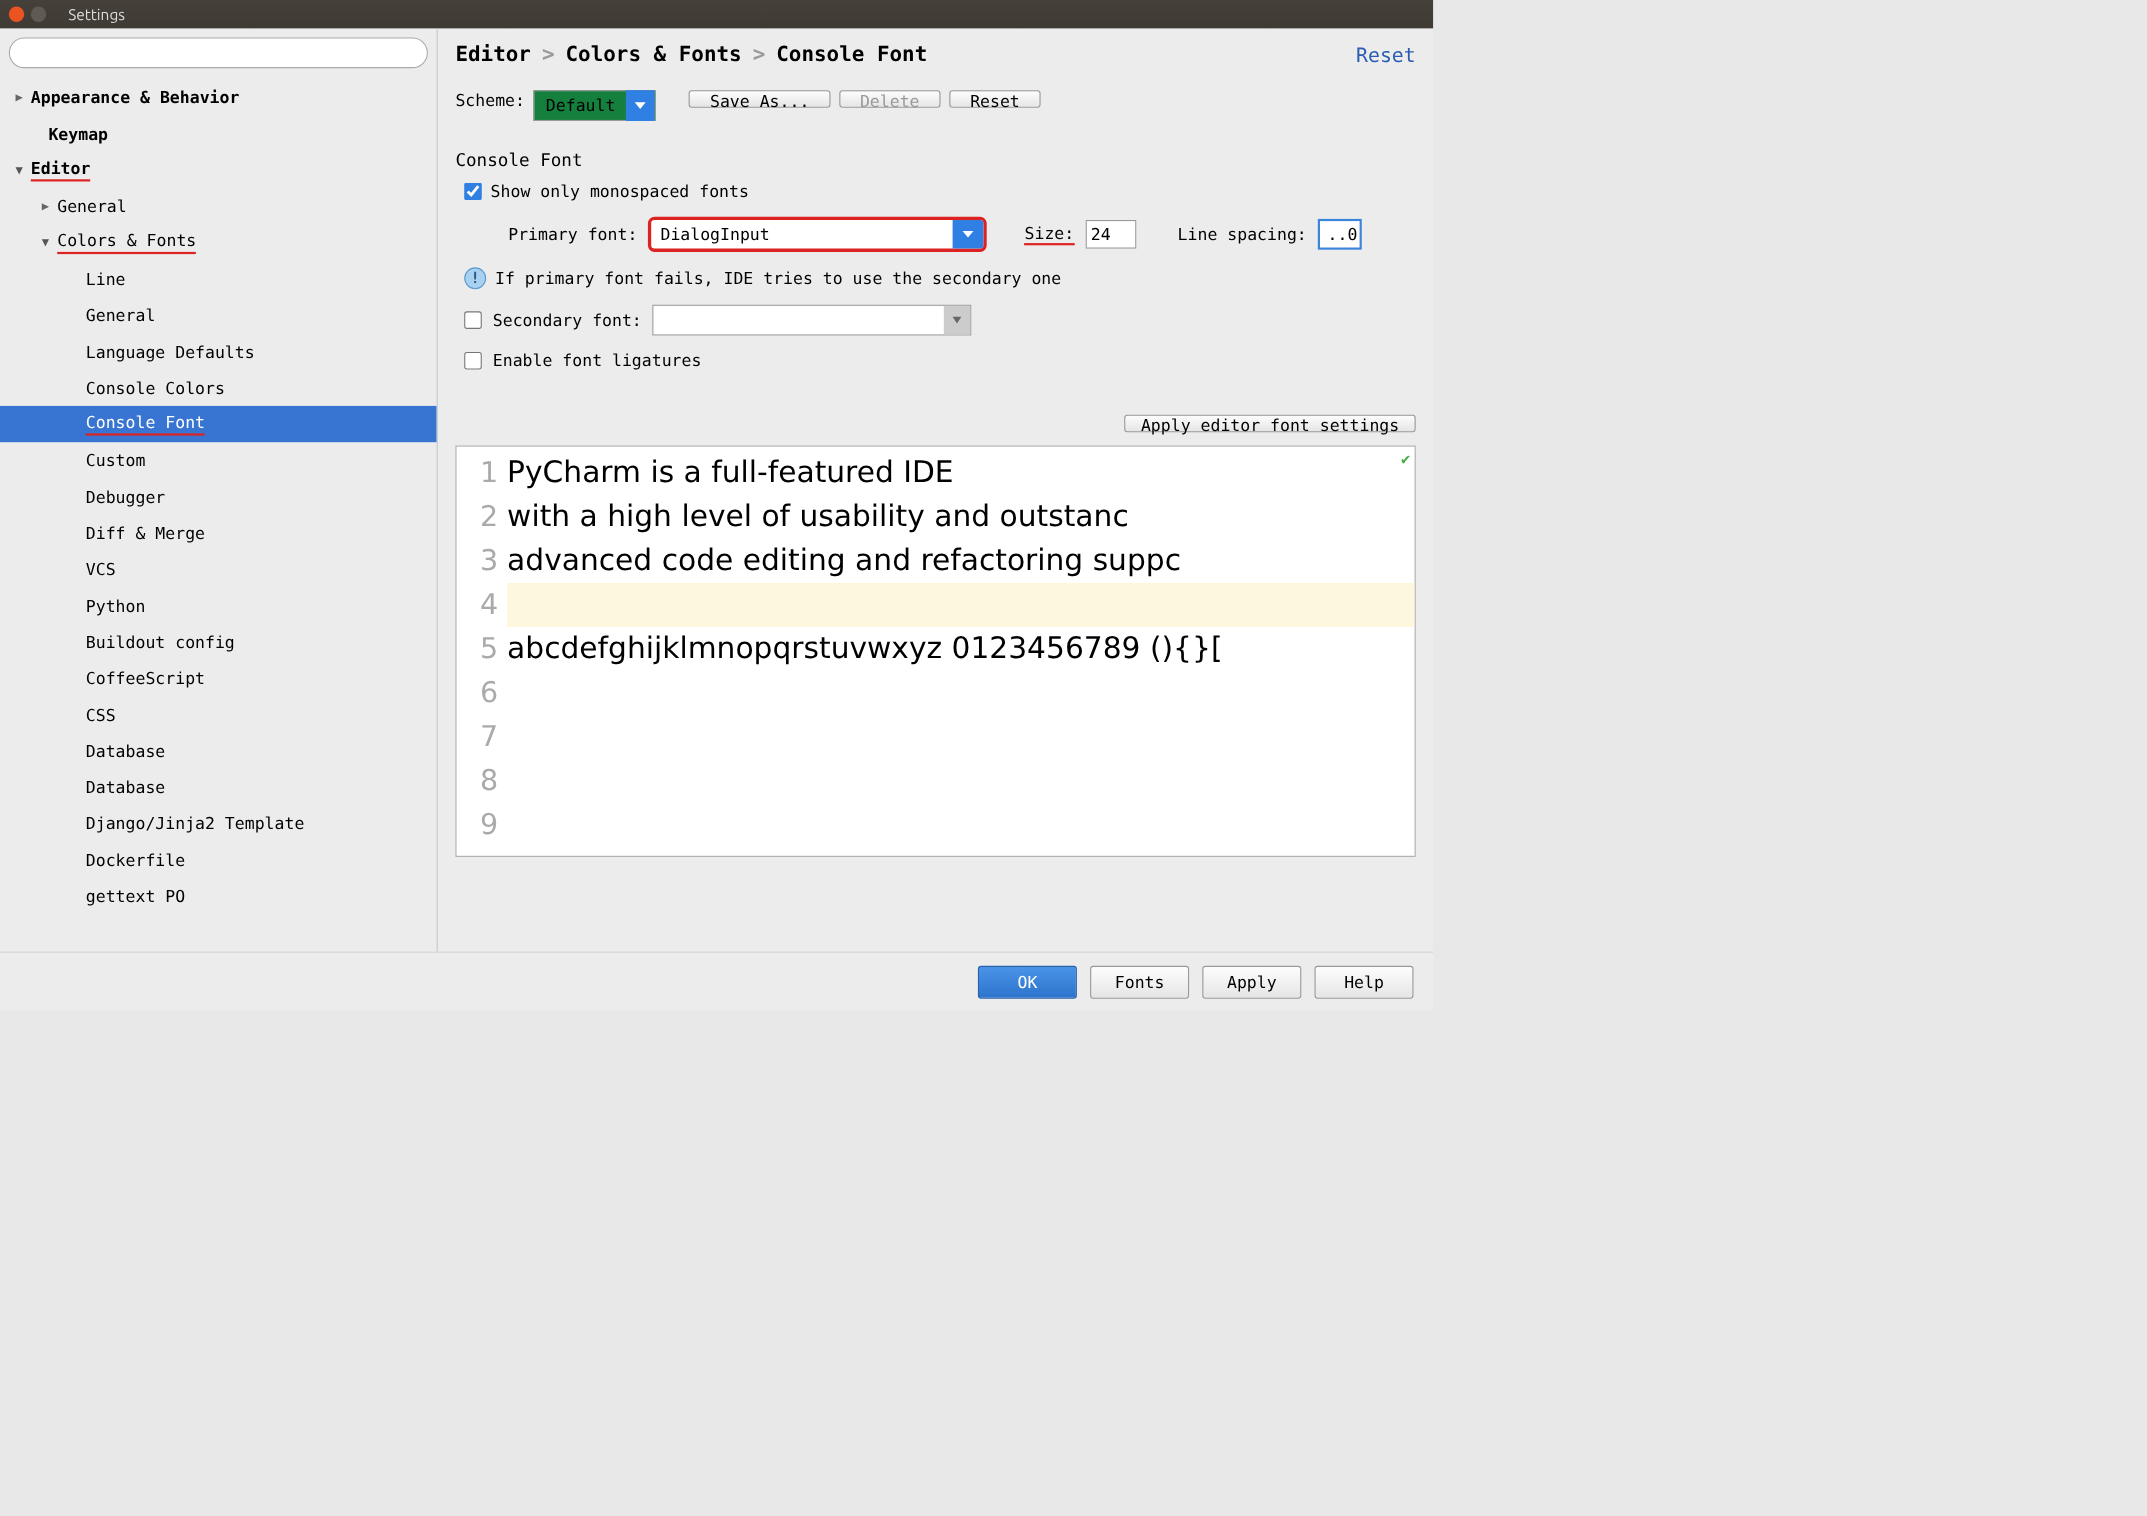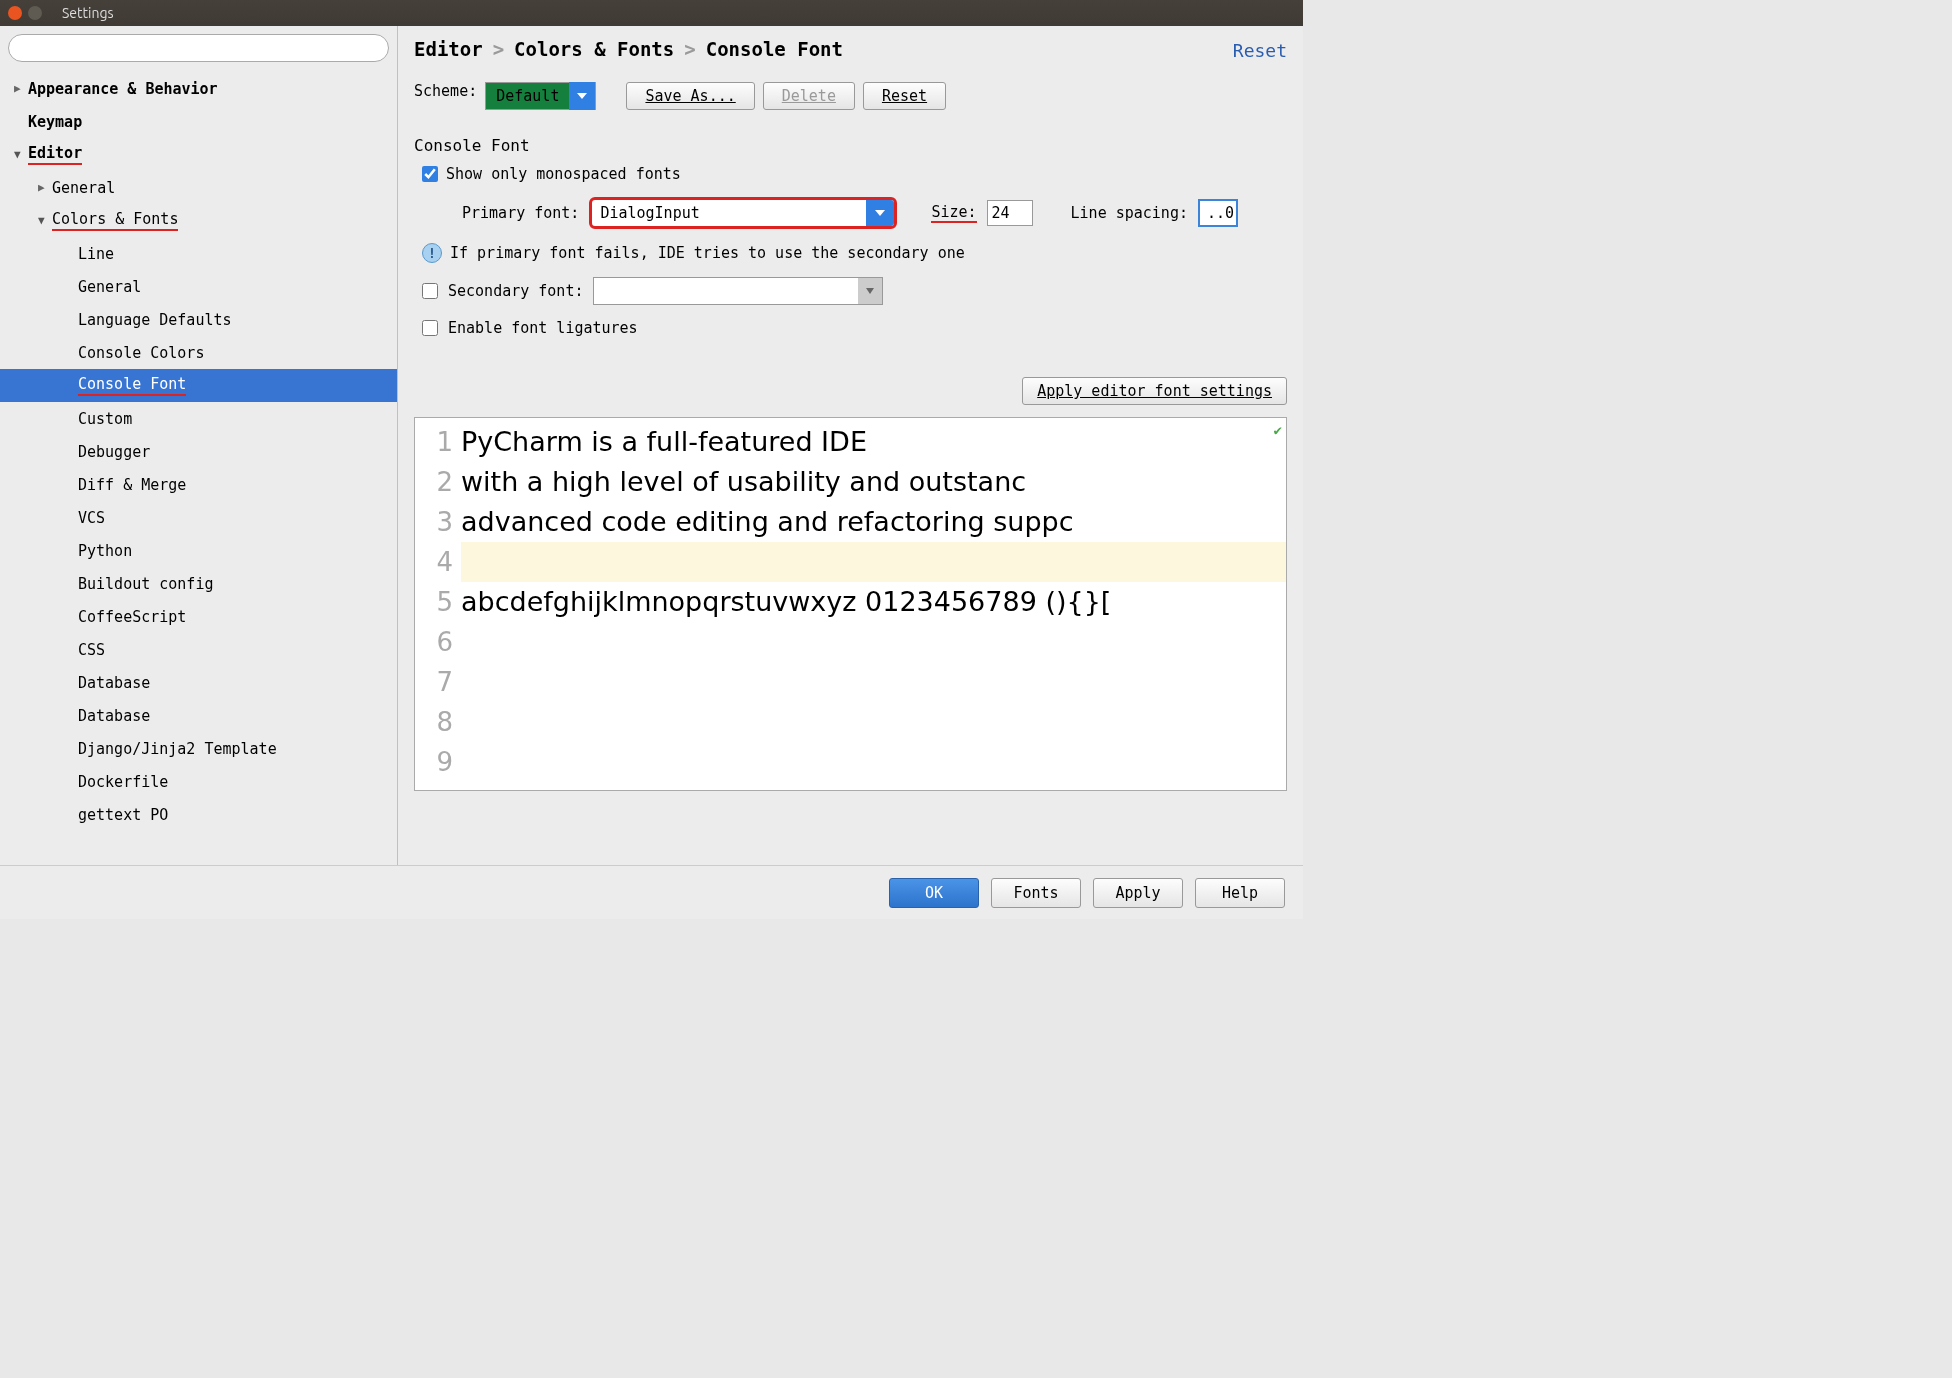--- a/index.html
+++ b/index.html
@@ -89,23 +89,23 @@
 }
 .scheme-select .val { padding: 0 10px; min-width: 74px; }
 .scheme-select .dd-btn {
   width: 26px; height: 28px; background: #307fe2;
   display: flex; align-items: center; justify-content: center;
 }
 .dd-tri { width: 0; height: 0; border-left: 5px solid transparent; border-right: 5px solid transparent; border-top: 6px solid #fff; }
 .btn {
   border: 1px solid #999;
   background: linear-gradient(#fdfdfd, #e5e5e5);
-  height: 28px; padding: 0 18px;
+  height: 16px; padding: 0 18px;
   font-family: inherit; font-size: 15px;
-  border-radius: 3px; cursor: pointer; text-decoration: underline;
+  border-radius: 3px; cursor: pointer;
 }
 .btn.disabled { color: #999; }
 .section-title { margin-top: 26px; font-size: 16px; }
 .sub { padding-left: 8px; margin-top: 10px; }
 .chk-row { display: flex; align-items: center; gap: 8px; }
 input[type=checkbox] { width: 16px; height: 16px; accent-color: #307fe2; }
 .primary-row { display: flex; align-items: center; gap: 10px; margin-top: 14px; padding-left: 40px; }
 .font-select {
   display: flex; align-items: center;
   border: 3px solid #d22;
@@ -180,21 +180,21 @@
   <div class="sidebar">
     <div class="search-wrap" style="position:relative;">
       <span class="search-icon">🔍</span>
       <input class="search" placeholder="" style="">
     </div>
     <div class="tree">
       <div class="tree-row bold">
         <span class="arrow">▶</span>
         <span class="label">Appearance &amp; Behavior</span>
       </div>
-      <div class="tree-row bold indent1" style="padding-left:28px">
+      <div class="tree-row bold indent1" style="padding-left:44px">
         <span class="label">Keymap</span>
       </div>
       <div class="tree-row bold">
         <span class="arrow open">▼</span>
         <span class="label underline-red">Editor</span>
       </div>
       <div class="tree-row indent1">
         <span class="arrow">▶</span>
         <span class="label">General</span>
       </div>

